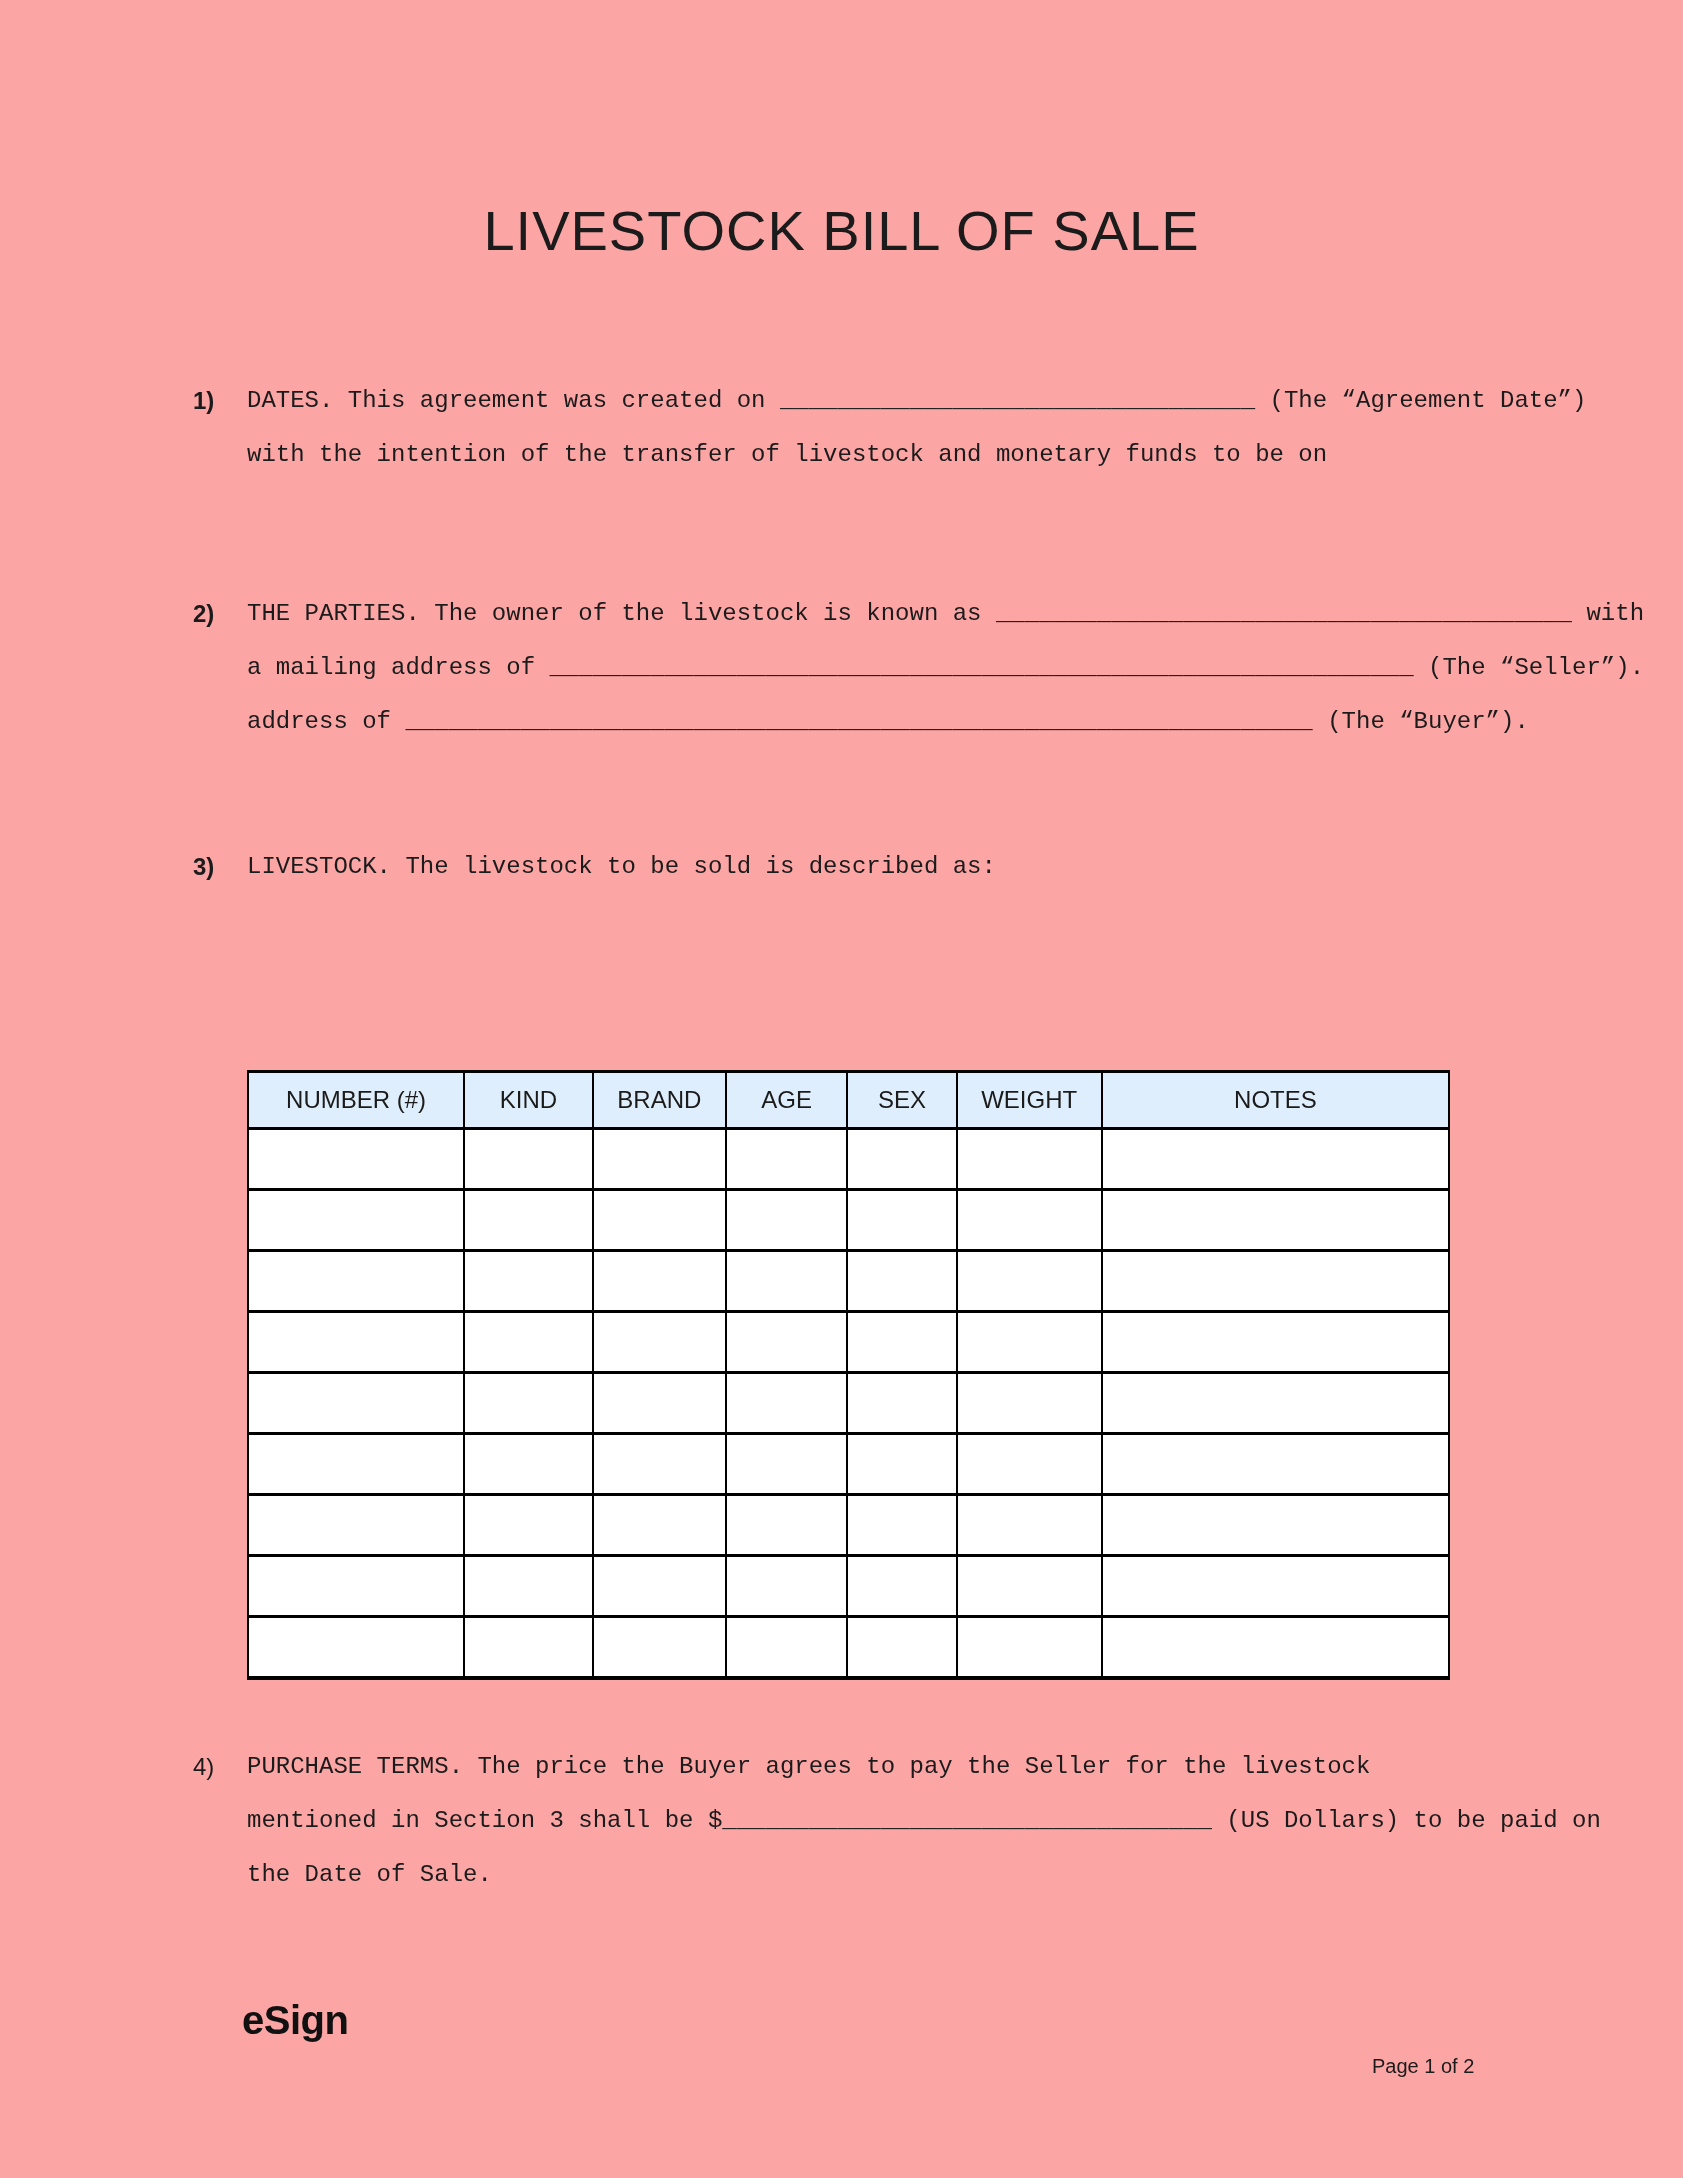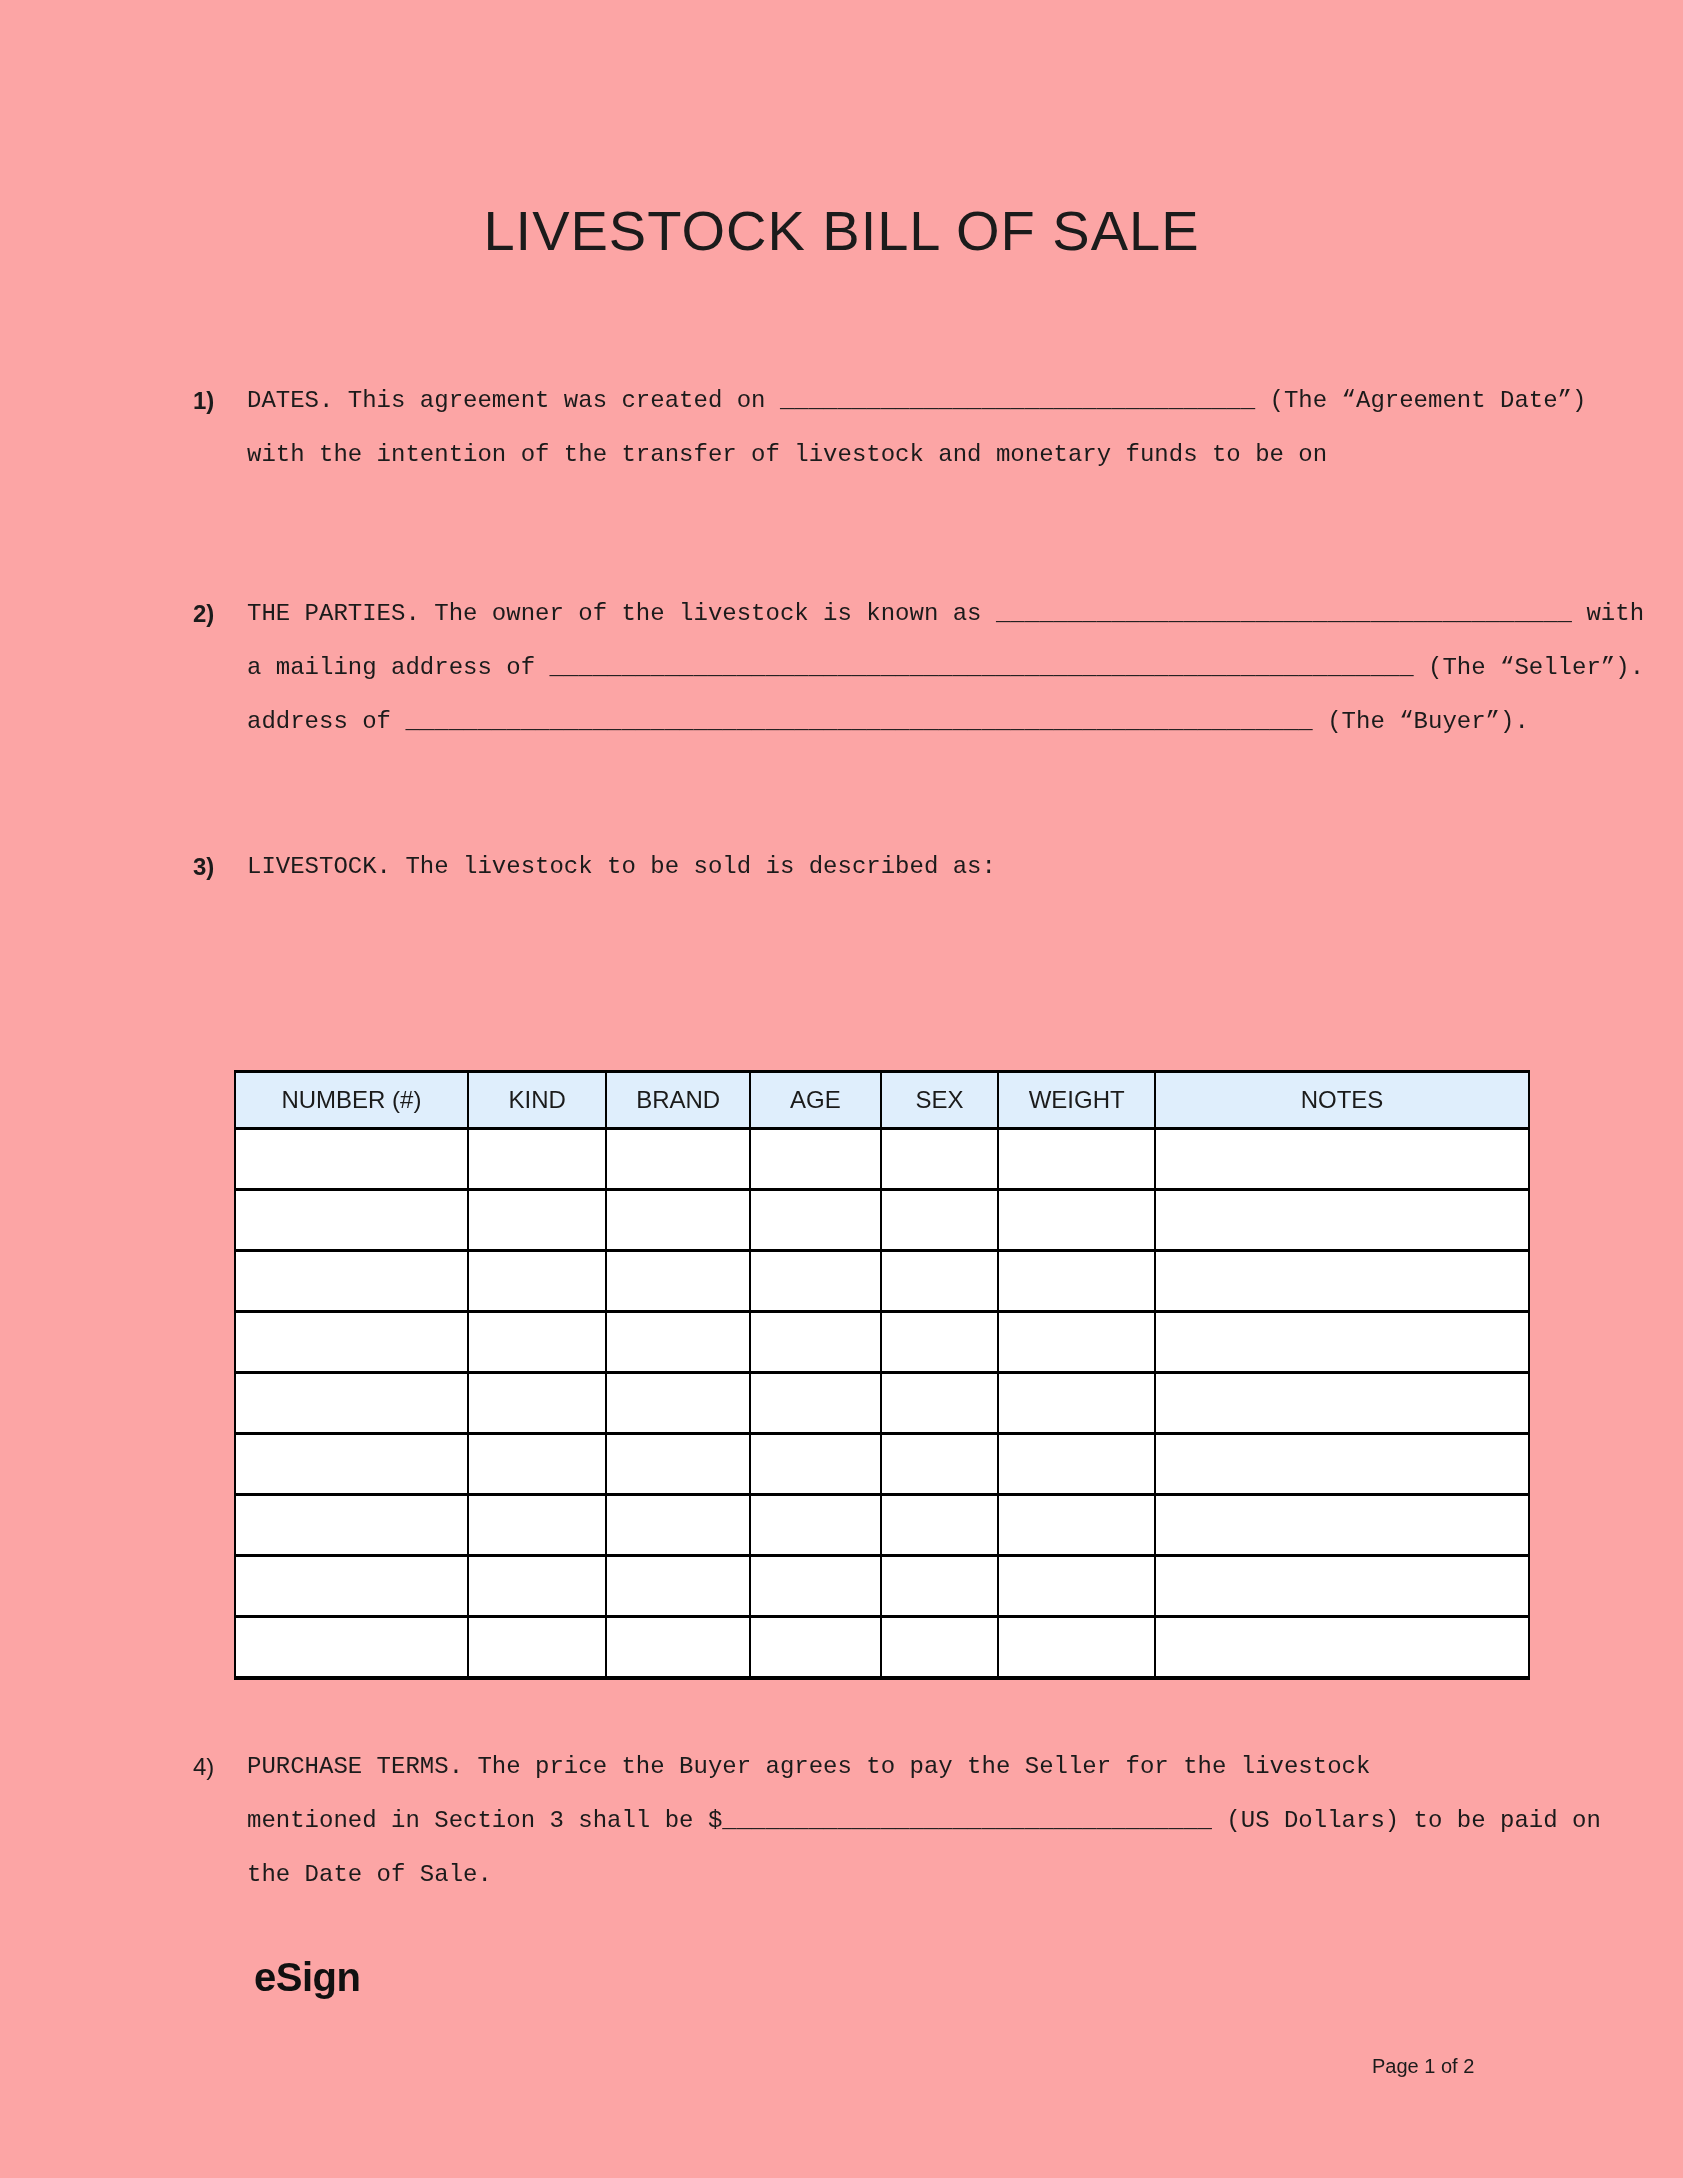--- a/index.html
+++ b/index.html
@@ -22,41 +22,41 @@
   }
   .section .num{position:absolute;left:0;top:0;}
   .num.bold{font-weight:700;}
   .section .lines{margin-left:54px;}
   .line{white-space:nowrap;font-family:Liberation Mono, monospace;}
   #sec-dates{top:374px;}
   #sec-parties{top:587px;}
   #sec-livestock{top:840px;}
   #sec-terms{top:1740px;}
   .doc-table{
-    position:absolute;left:234px;top:1070px;width:1296px;
+    position:absolute;left:247px;top:1070px;width:1203px;
     border-collapse:collapse;table-layout:fixed;
   }
   .doc-table th{
     background:var(--hdr,#dfeefc);
     border:2px solid #000;
     border-top:3px solid #000;border-bottom:3px solid #000;
     height:54px;font-weight:400;font-size:24px;text-align:center;
     padding:0;
   }
   .doc-table td{
     border:2px solid #000;
     border-top:3px solid #000;border-bottom:3px solid #000;
     height:58px;padding:0;background:#fff;
   }
   .doc-table tr:last-child td{border-bottom:4px solid #000;}
   .c1{width:18.0%}.c2{width:10.7%}.c3{width:11.1%}.c4{width:10.1%}
   .c5{width:9.1%}.c6{width:12.1%}.c7{width:28.9%}
   .brand{
-    position:absolute;left:242px;top:1955px;
-    font-size:40px;font-weight:700;letter-spacing:-0.5px;color:#111;margin-left:12px;
+    position:absolute;left:242px;top:1998px;
+    font-size:40px;font-weight:700;letter-spacing:-0.5px;color:#111;
   }
   .page-label{
     position:absolute;left:1372px;top:2055px;
     font-size:20px;color:#1b1b1b;
   }
 </style>
 </head>
 <body>
 
 <div class="page" style="color: rgb(27, 27, 27);">

